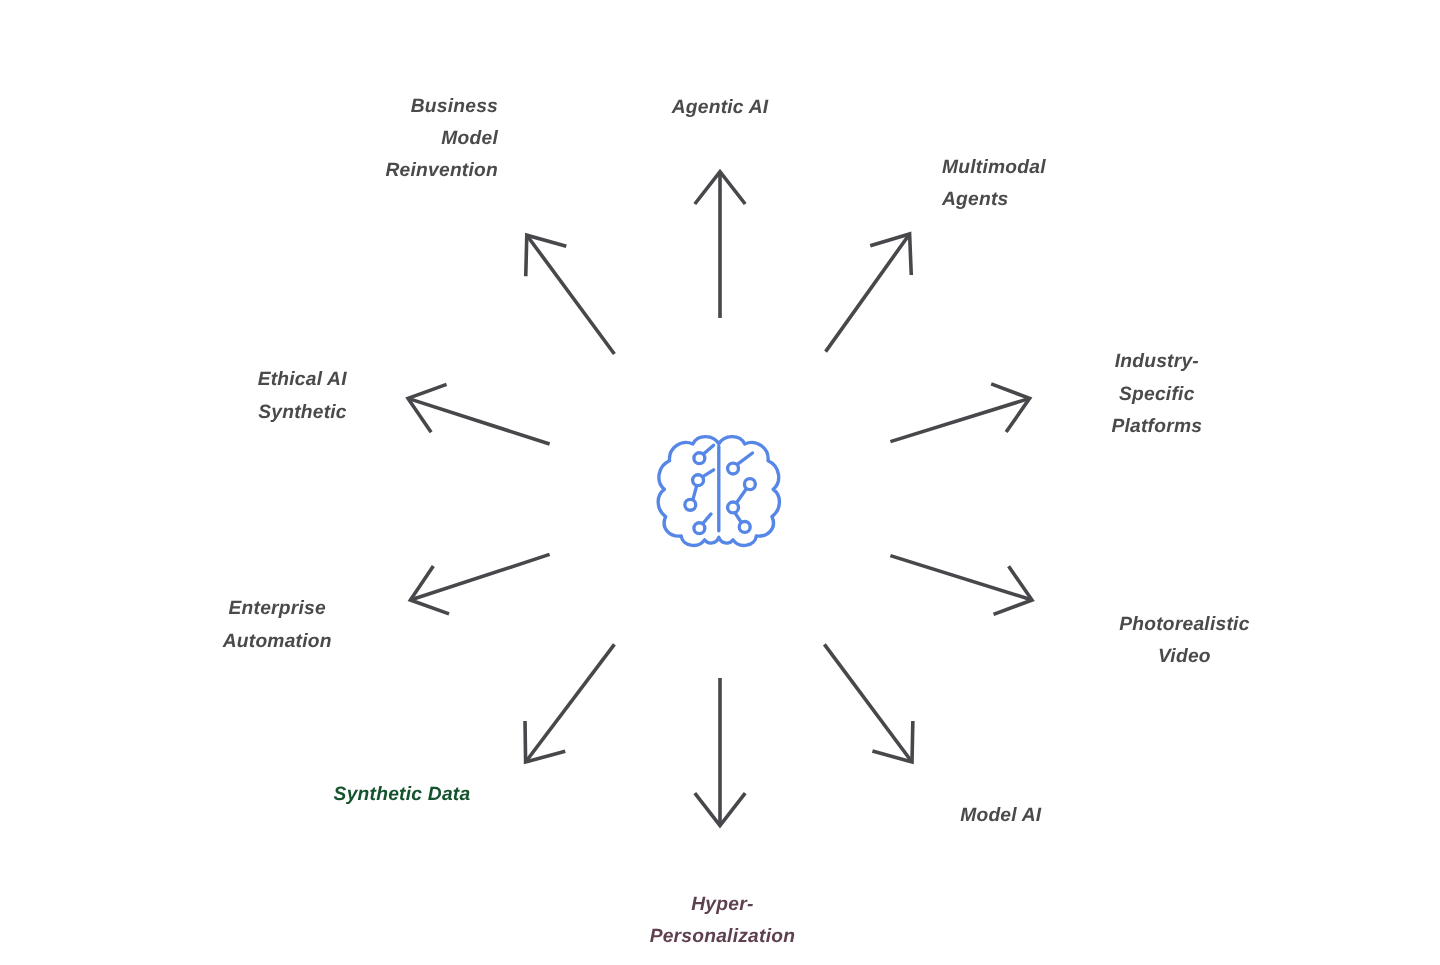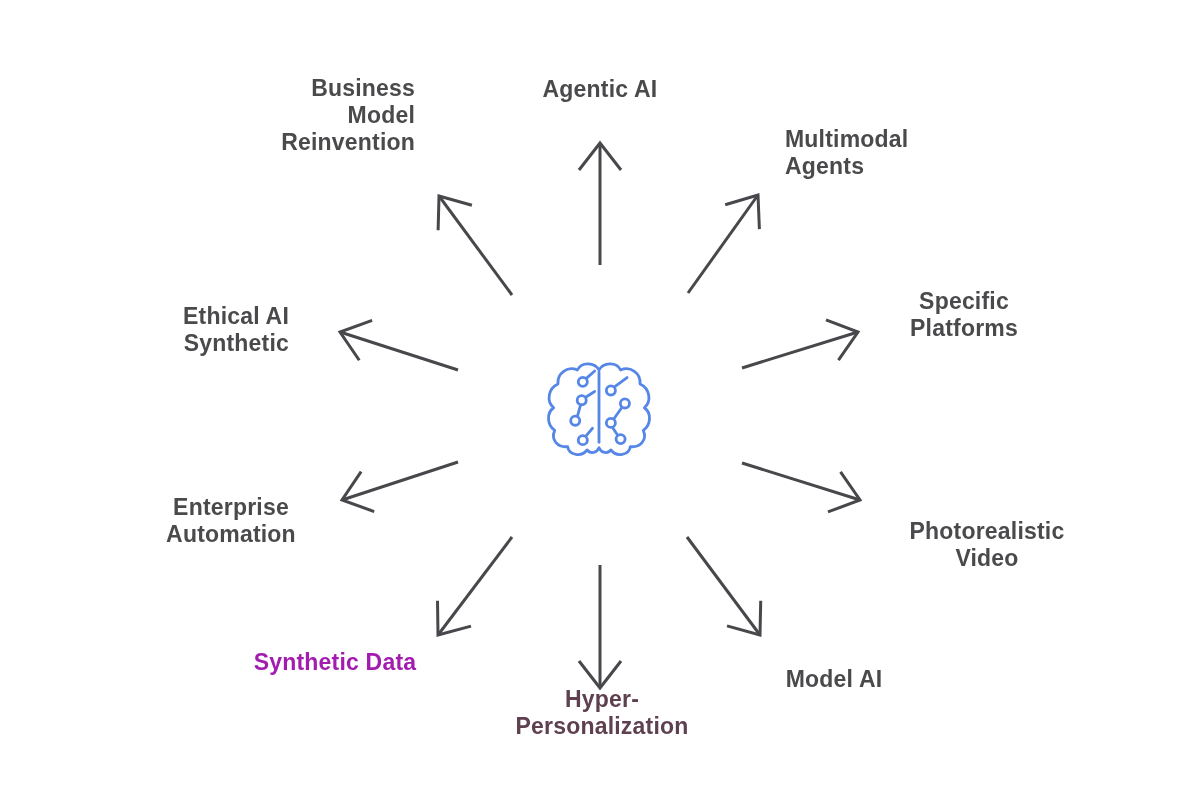--- a/index.html
+++ b/index.html
@@ -16,38 +16,39 @@
     overflow: hidden;
   }
   svg.canvas {
     position: absolute;
     left: 0;
     top: 0;
   }
   .label {
     position: absolute;
     font-weight: 700;
-    font-size: 23px;
+    font-size: 16px;
     line-height: 27px;
     color: #4a4a4c;
     letter-spacing: 0.2px;
     white-space: nowrap;
+    font-style: italic;
   }
   .align-right  { text-align: right; }
   .align-center { text-align: center; }
   .align-left   { text-align: left; }
 
   #label-business-model-reinvention { right: 785px; top: 75px; }
   #label-agentic-ai                 { left: 500px; width: 200px; top: 76px; }
   #label-multimodal-agents          { left: 785px; top: 126px; }
   #label-industry-specific-platforms{ left: 864px; width: 200px; top: 288px; }
-  #label-photorealistic-video       { left: 862px; width: 250px; top: 518px; }
+  #label-photorealistic-video       { left: 862px; width: 250px; top: 507px; }
   #label-edge-ai                    { left: 759px; width: 150px; top: 666px; }
-  #label-hyper-personalization      { left: 477px; width: 250px; top: 686px; color: #5e4050; }
-  #label-synthetic-data             { left: 210px; width: 250px; top: 649px; color: #a21caf; }
+  #label-hyper-personalization      { left: 477px; width: 250px; top: 740px; color: #5e4050; }
+  #label-synthetic-data             { left: 210px; width: 250px; top: 649px; color: #14532d; }
   #label-enterprise-automation      { left: 106px; width: 250px; top: 494px; }
   #label-ethical-ai-governance      { right: 911px; top: 303px; }
 </style>
 </head>
 <body>
 
 <div class="stage">
 
   <svg class="canvas" width="1200" height="804" viewBox="0 0 1200 804">
     <defs>
@@ -117,20 +118,21 @@
   <div class="label align-center" id="label-agentic-ai">
     <div>Agentic AI</div>
   </div>
 
   <div class="label align-left" id="label-multimodal-agents">
     <div>Multimodal</div>
     <div>Agents</div>
   </div>
 
   <div class="label align-center" id="label-industry-specific-platforms">
+    <div>Industry-</div>
     <div>Specific</div>
     <div>Platforms</div>
   </div>
 
   <div class="label align-center" id="label-photorealistic-video">
     <div>Photorealistic</div>
     <div>Video</div>
   </div>
 
   <div class="label align-center" id="label-edge-ai">

